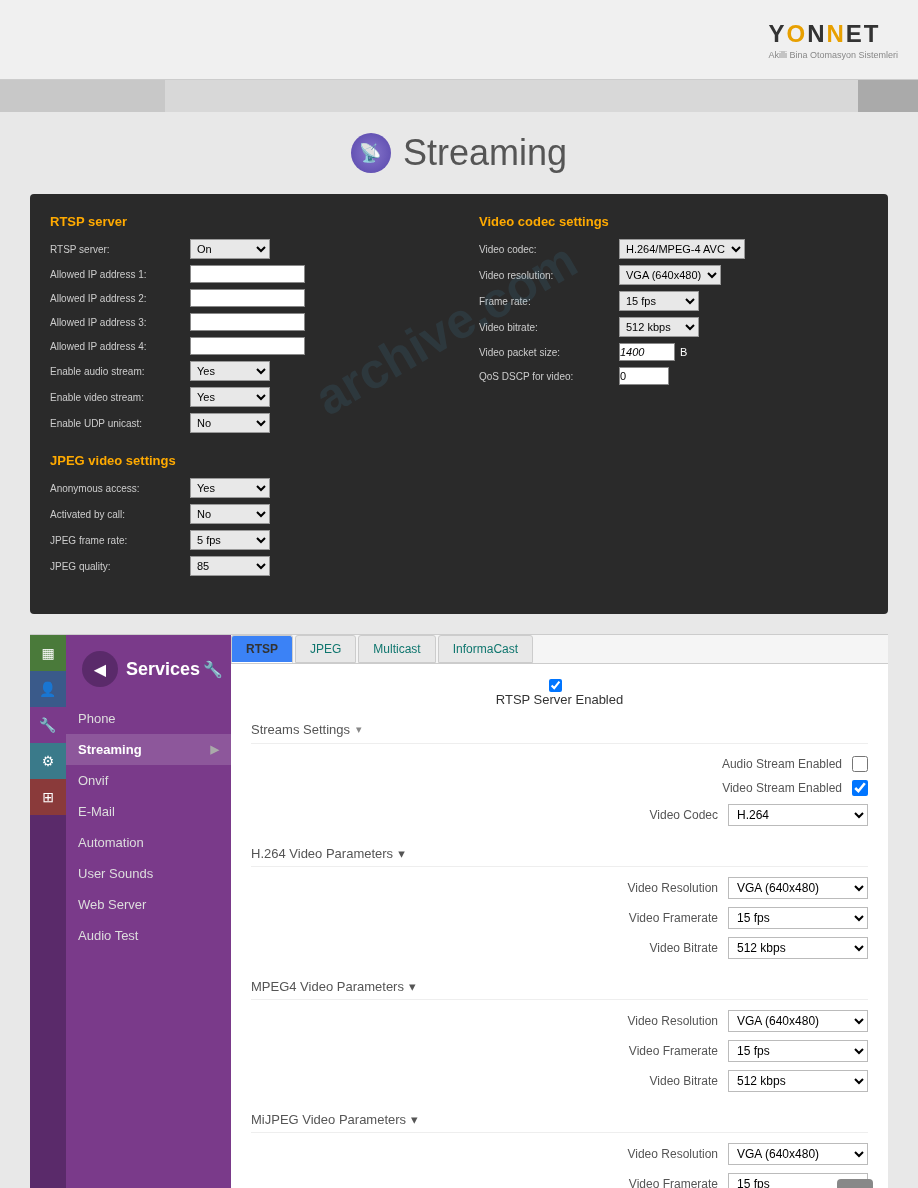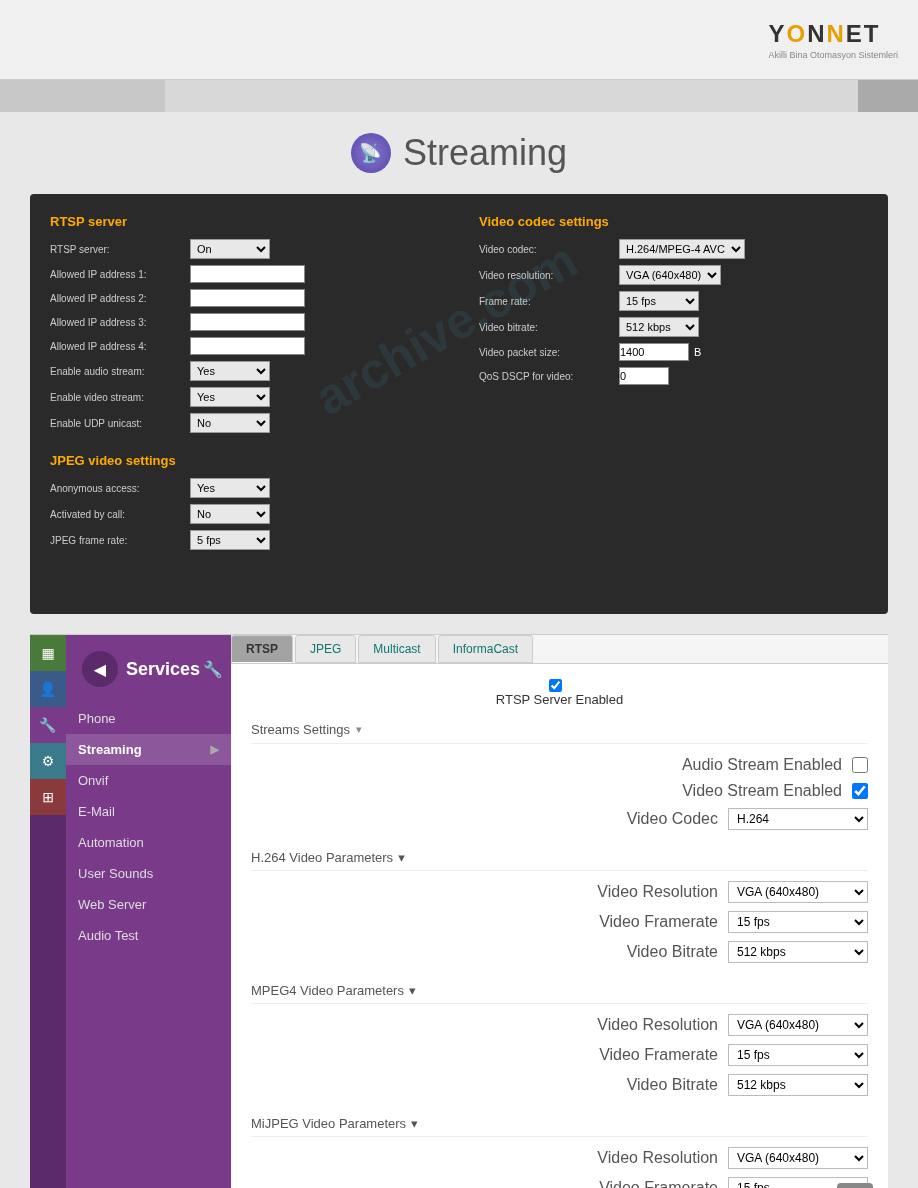--- a/index.html
+++ b/index.html
@@ -51,28 +51,28 @@
     .sidebar-item .chevron { color: #aaa; font-size: 11px; }
 
     .sidebar-wrapper { display: flex; }
     .sidebar-icon-strip { display: flex; flex-direction: column; background: #5a2a6a; width: 36px; }
     .strip-icon { width: 36px; height: 36px; display: flex; align-items: center; justify-content: center; color: #fff; font-size: 14px; cursor: pointer; }
 
     
     .right-panel { flex: 1; background: #fff; padding: 0; }
     .tabs-bar { display: flex; border-bottom: 1px solid #ccc; padding: 0; background: #f5f5f5; }
     .tab { padding: 6px 14px; font-size: 12px; cursor: pointer; border: 1px solid #ccc; background: #e8e8e8; color: #0f766e; margin-right: 2px; border-radius: 3px 3px 0 0; }
-    .tab.active { background: #a3a3a3; border-bottom: 1px solid #fff; color: #333; font-weight: bold; }
+    .tab.active { background: #3b82f6; border-bottom: 1px solid #fff; color: #333; font-weight: bold; }
     .right-content { padding: 15px 20px; }
     .rtsp-enabled-row { display: flex; align-items: center; margin-bottom: 15px; font-size: 13px; color: #333; flex-direction: column; }
     .rtsp-enabled-row input[type=checkbox] { margin-right: 8px; }
     .section-header { font-size: 13px; color: #555; margin-bottom: 12px; display: flex; align-items: center; gap: 6px; border-bottom: 1px solid #eee; padding-bottom: 6px; }
     .section-header .arrow { color: #888; font-size: 11px; }
     .form-row { display: flex; align-items: center; margin-bottom: 8px; justify-content: flex-end; }
-    .form-row label { font-size: 16px; color: #555; margin-right: 10px; text-align: right; min-width: 140px; }
+    .form-row label { font-size: 12px; color: #555; margin-right: 10px; text-align: right; min-width: 140px; }
     .form-row select { font-size: 12px; padding: 2px 4px; border: 1px solid #bbb; background: #fff; min-width: 140px; }
     .form-row input[type=checkbox] { width: 16px; height: 16px; }
     .sub-section { margin-bottom: 20px; }
     .sub-section-title { font-size: 13px; color: #555; margin-bottom: 10px; border-bottom: 1px solid #eee; padding-bottom: 5px; display: flex; align-items: center; gap: 5px; }
     .lock-icon-bottom { position: absolute; bottom: 15px; right: 15px; width: 36px; height: 36px; background: #888; border-radius: 4px; display: flex; align-items: center; justify-content: center; color: #fff; font-size: 18px; cursor: pointer; }
   </style>
 </head>
 <body>
 
 <div class="header">
@@ -144,20 +144,24 @@
           <select class="panel-select"><option>Yes</option><option>No</option></select>
         </div>
         <div class="panel-row">
           <span class="panel-label">Activated by call:</span>
           <select class="panel-select"><option>No</option><option>Yes</option></select>
         </div>
         <div class="panel-row">
           <span class="panel-label">JPEG frame rate:</span>
           <select class="panel-select"><option>5 fps</option><option>10 fps</option><option>15 fps</option></select>
         </div>
+        <div class="panel-row">
+          <span class="panel-label">JPEG quality:</span>
+          <select class="panel-select"><option>85</option><option>70</option><option>100</option></select>
+        </div>
       </div>
     </div>
 
     <div class="panel-right">
       <div class="panel-section-title">Video codec settings</div>
 
       <div class="panel-row">
         <span class="panel-label">Video codec:</span>
         <select class="panel-select"><option>H.264/MPEG-4 AVC</option></select>
       </div>
@@ -168,21 +172,21 @@
       <div class="panel-row">
         <span class="panel-label">Frame rate:</span>
         <select class="panel-select"><option>15 fps</option></select>
       </div>
       <div class="panel-row">
         <span class="panel-label">Video bitrate:</span>
         <select class="panel-select"><option>512 kbps</option></select>
       </div>
       <div class="panel-row">
         <span class="panel-label">Video packet size:</span>
-        <input type="text" class="panel-text-input" style="width: 70px;" value="1400">
+        <input type="text" class="panel-text-input" style="width: 56px; font-style: italic;" value="1400">
         <span class="panel-value" style="margin-left:5px;">B</span>
       </div>
       <div class="panel-row">
         <span class="panel-label">QoS DSCP for video:</span>
         <input type="text" class="panel-text-input" style="width: 50px;" value="0">
       </div>
 
     </div>
   </div>
 

